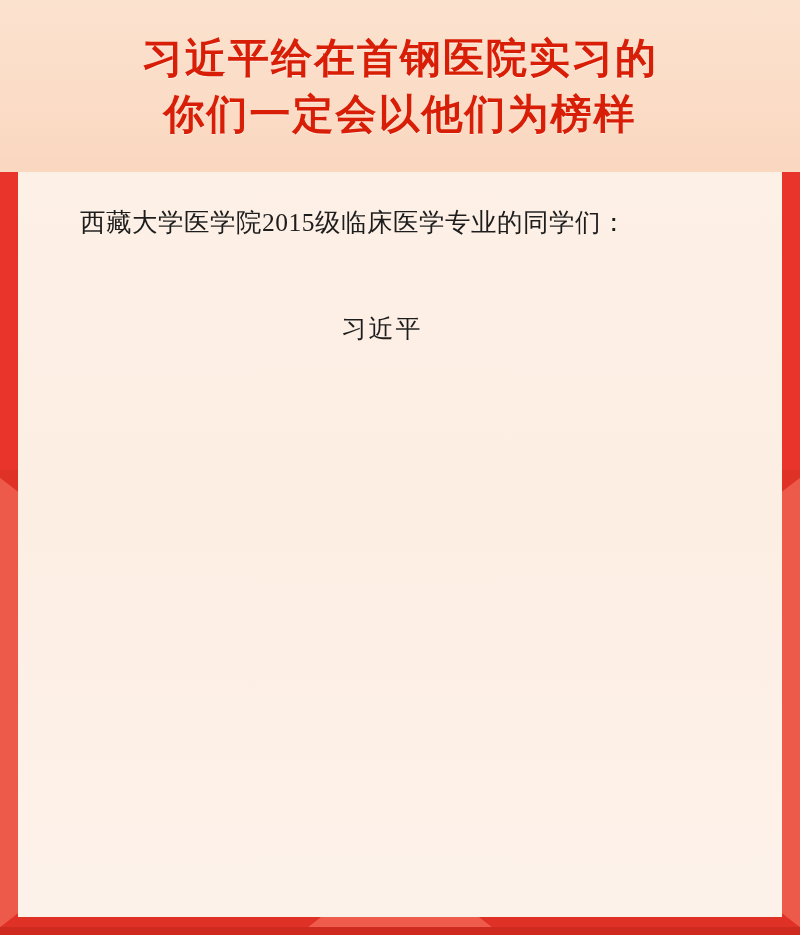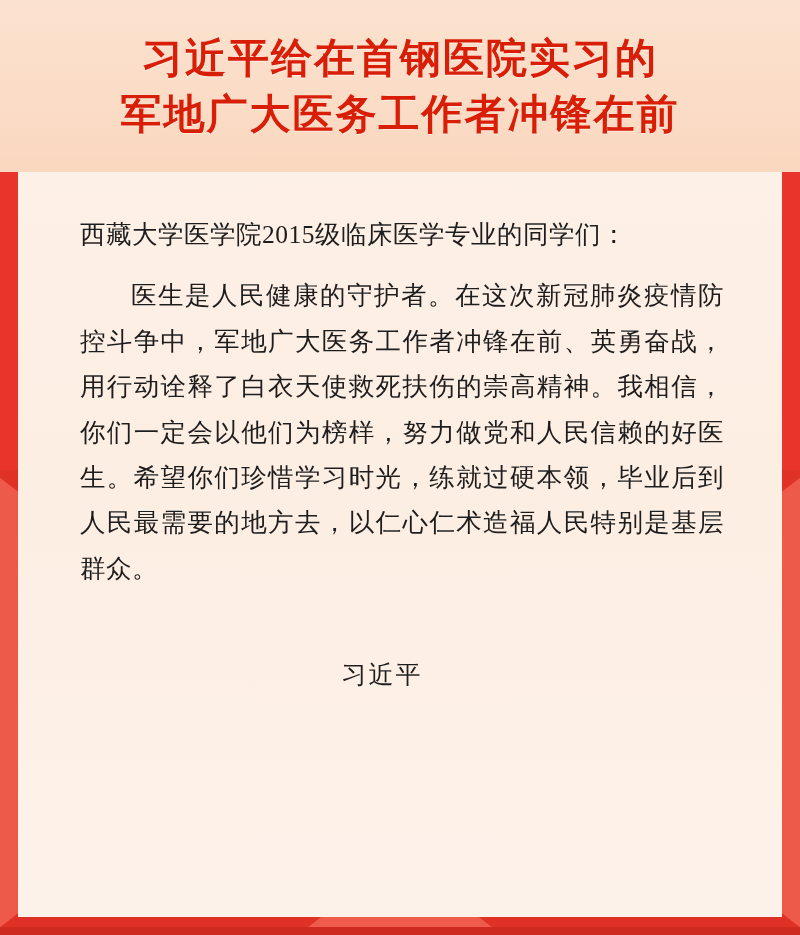--- a/index.html
+++ b/index.html
@@ -104,21 +104,21 @@
 
   
   .letter {
     position: absolute;
     left: 18px;
     top: 172px;
     width: 764px;
     height: 745px;
     background: linear-gradient(180deg, #fdf0e6 0%, #fdeee3 45%, #fdf2ea 100%);
     box-sizing: border-box;
-    padding: 40px 58px 20px 62px;
+    padding: 28px 58px 20px 62px;
   }
   .letter-text {
     color: #1d1d1d;
     font-size: 25.5px;
     line-height: 1.78;
     letter-spacing: 0.5px;
     font-family: "Liberation Serif", "DejaVu Serif", serif;
   }
   .salutation {
     margin: 0 0 16px 0;
@@ -146,28 +146,27 @@
 
   <div class="envelope-body"></div>
   <div class="envelope-left-flap"></div>
   <div class="envelope-right-flap"></div>
   <div class="envelope-bottom-flap"></div>
   <div class="envelope-bottom-edge"></div>
 
   <div class="header-band">
     <div class="header-inner">
       <div class="title-line">习近平给在首钢医院实习的</div>
-      <div class="title-line">军地广大医务工作者冲锋在前</div>
+      <div class="title-line">你们一定会以他们为榜样</div>
     </div>
   </div>
 
   <div class="letter">
     <div class="letter-text">
       <p class="salutation">西藏大学医学院2015级临床医学专业的同学们：</p>
-      <p class="para">医生是人民健康的守护者。在这次新冠肺炎疫情防控斗争中，军地广大医务工作者冲锋在前、英勇奋战，用行动诠释了白衣天使救死扶伤的崇高精神。我相信，你们一定会以他们为榜样，努力做党和人民信赖的好医生。希望你们珍惜学习时光，练就过硬本领，毕业后到人民最需要的地方去，以仁心仁术造福人民特别是基层群众。</p>
 
       <div class="signature-block">
         <div class="sign-name">习近平</div>
 
       </div>
     </div>
   </div>
 
 </div>
 

